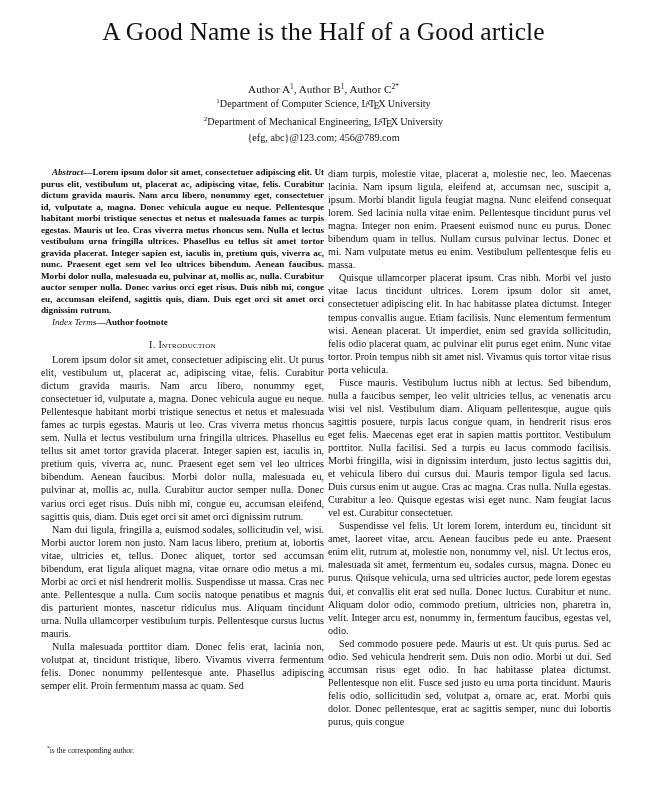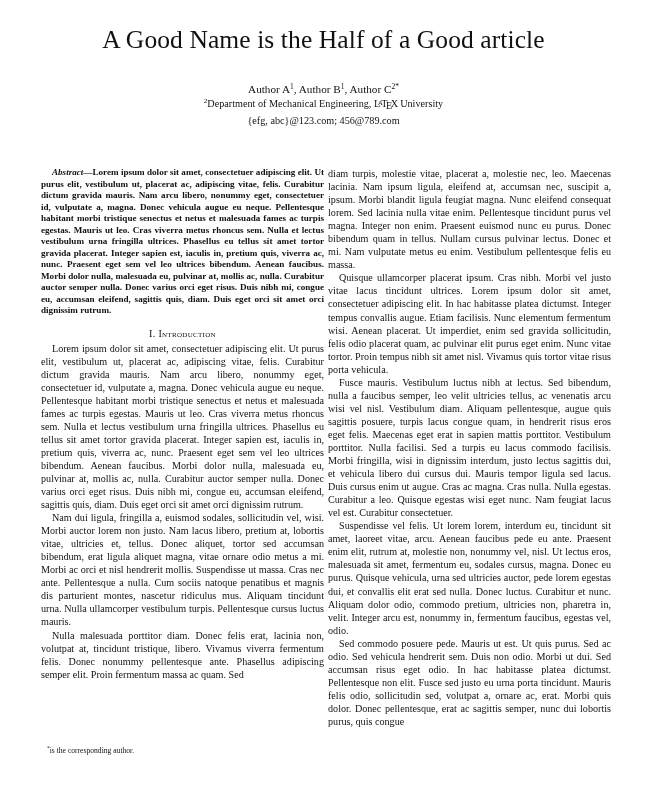--- a/index.html
+++ b/index.html
@@ -1,21 +1,21 @@
 <!DOCTYPE html>
 <html><head>
 <meta charset="utf-8">
 <style>
   html, body { margin: 0; padding: 0; background: #ffffff; }
   body {
     width: 647px; height: 809px; overflow: hidden; position: relative;
     font-family: "Liberation Serif", "DejaVu Serif", serif; color: #111;
   }
   .title {
-    position: absolute; top: 24px; left: 0; width: 647px; text-align: center;
+    position: absolute; top: 16px; left: 0; width: 647px; text-align: center;
     font-size: 25.5px; line-height: 32px; letter-spacing: 0.1px;
   }
   .authors { position: absolute; top: 70px; left: 0; width: 647px; text-align: center; font-size: 11.2px; line-height: 14.3px; margin-top: 12px; }
   .authors sup { font-size: 7.5px; vertical-align: 4px; line-height: 0; }
   .affil { font-size: 10.2px; }
   .affil sup { font-size: 7px; vertical-align: 4px; line-height: 0; }
   .latex { letter-spacing: -0.5px; }
   .latex .a { font-size: 7px; vertical-align: 2px; margin-left: -2px; margin-right: -1px; }
   .latex .e { vertical-align: -2px; margin: 0 -1px; }
 
@@ -43,28 +43,32 @@
 
 <div class="title">A Good Name is the Half of a Good article</div>
 
 <div class="authors">
   <div>
     <span>Author A</span><sup>1</sup>,
     <span>Author B</span><sup>1</sup>,
     <span>Author C</span><sup>2*</sup>
   </div>
   <div class="affil">
+    <sup>1</sup><span>Department of Computer Science, </span><span class="latex"><span>L</span><span class="a">A</span><span>T</span><span class="e">E</span><span>X</span></span><span> University</span>
+  </div>
+  <div class="affil">
     <sup>2</sup><span>Department of Mechanical Engineering, </span><span class="latex"><span>L</span><span class="a">A</span><span>T</span><span class="e">E</span><span>X</span></span><span> University</span>
   </div>
   <div class="affil">{efg, abc}@123.com; 456@789.com</div>
 </div>
 
 <div class="col left">
   <div class="abstract">
     <p class="indent"><span class="lbl">Abstract</span><span>—</span><span>Lorem ipsum dolor sit amet, consectetuer adipiscing elit. Ut purus elit, vestibulum ut, placerat ac, adipiscing vitae, felis. Curabitur dictum gravida mauris. Nam arcu libero, nonummy eget, consectetuer id, vulputate a, magna. Donec vehicula augue eu neque. Pellentesque habitant morbi tristique senectus et netus et malesuada fames ac turpis egestas. Mauris ut leo. Cras viverra metus rhoncus sem. Nulla et lectus vestibulum urna fringilla ultrices. Phasellus eu tellus sit amet tortor gravida placerat. Integer sapien est, iaculis in, pretium quis, viverra ac, nunc. Praesent eget sem vel leo ultrices bibendum. Aenean faucibus. Morbi dolor nulla, malesuada eu, pulvinar at, mollis ac, nulla. Curabitur auctor semper nulla. Donec varius orci eget risus. Duis nibh mi, congue eu, accumsan eleifend, sagittis quis, diam. Duis eget orci sit amet orci dignissim rutrum.</span></p>
+    <p class="indent"><span class="idx">Index Terms</span><span>—</span><span>Author footnote</span></p>
   </div>
 
   <div class="section-heading">
     <span>I.</span>&nbsp;<span>Introduction</span>
   </div>
   <p class="indent">Lorem ipsum dolor sit amet, consectetuer adipiscing elit. Ut purus elit, vestibulum ut, placerat ac, adipiscing vitae, felis. Curabitur dictum gravida mauris. Nam arcu libero, nonummy eget, consectetuer id, vulputate a, magna. Donec vehicula augue eu neque. Pellentesque habitant morbi tristique senectus et netus et malesuada fames ac turpis egestas. Mauris ut leo. Cras viverra metus rhoncus sem. Nulla et lectus vestibulum urna fringilla ultrices. Phasellus eu tellus sit amet tortor gravida placerat. Integer sapien est, iaculis in, pretium quis, viverra ac, nunc. Praesent eget sem vel leo ultrices bibendum. Aenean faucibus. Morbi dolor nulla, malesuada eu, pulvinar at, mollis ac, nulla. Curabitur auctor semper nulla. Donec varius orci eget risus. Duis nibh mi, congue eu, accumsan eleifend, sagittis quis, diam. Duis eget orci sit amet orci dignissim rutrum.</p>
   <p class="indent">Nam dui ligula, fringilla a, euismod sodales, sollicitudin vel, wisi. Morbi auctor lorem non justo. Nam lacus libero, pretium at, lobortis vitae, ultricies et, tellus. Donec aliquet, tortor sed accumsan bibendum, erat ligula aliquet magna, vitae ornare odio metus a mi. Morbi ac orci et nisl hendrerit mollis. Suspendisse ut massa. Cras nec ante. Pellentesque a nulla. Cum sociis natoque penatibus et magnis dis parturient montes, nascetur ridiculus mus. Aliquam tincidunt urna. Nulla ullam­corper vestibulum turpis. Pellentesque cursus luctus mauris.</p>
   <p class="indent">Nulla malesuada porttitor diam. Donec felis erat, lacinia non, volutpat at, tincidunt tristique, libero. Vivamus viverra fermentum felis. Donec nonummy pellentesque ante. Phasellus adipiscing semper elit. Proin fermentum massa ac quam. Sed</p>
 </div>
 

